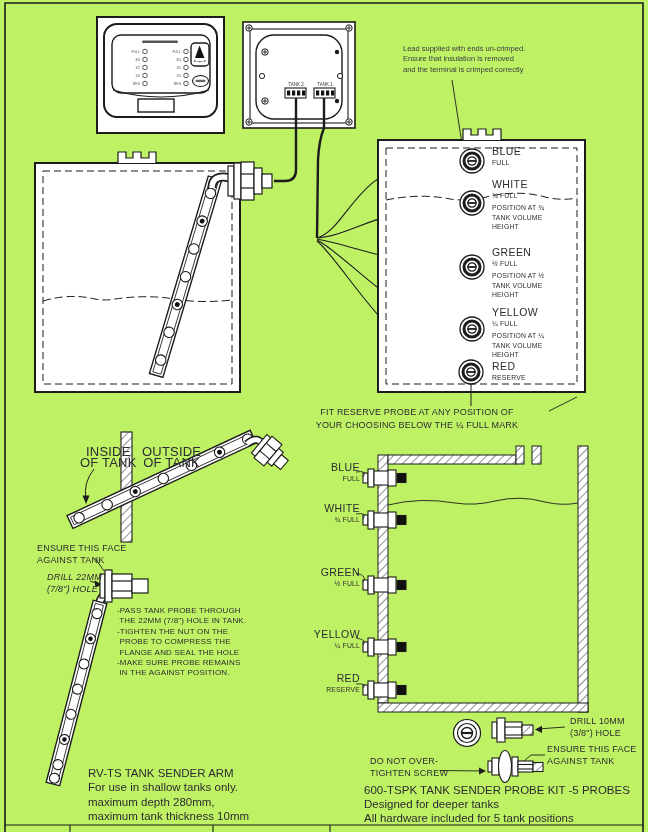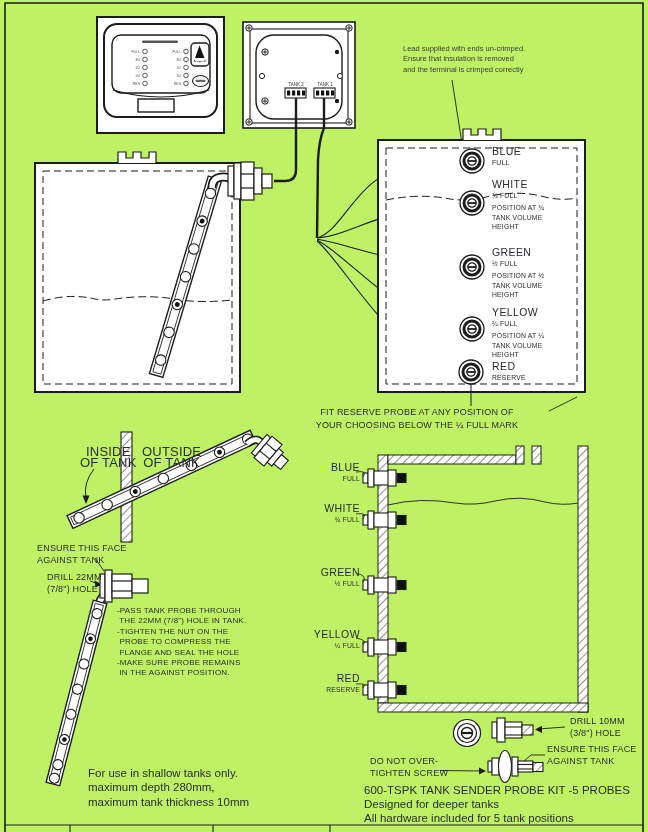--- a/index.html
+++ b/index.html
@@ -370,36 +370,37 @@
 </div>
 <div class="lbl io-label" style="left:134px;top:447px;text-align:center;padding-left:8px;">
   <div>OUTSIDE</div>
   <div>OF TANK</div>
 </div>
 
 <div class="lbl note9" style="left:37px;top:543px;">
   <div>ENSURE THIS FACE</div>
   <div>AGAINST TANK</div>
 </div>
-<div class="lbl note9" style="left:47px;top:572px;">
+<div class="lbl note9" style="left:47px;top:572px;font-style:italic;">
   <div>DRILL 22MM</div>
   <div>(7/8") HOLE</div>
 </div>
 
 <div class="lbl instructions">
   <div>-PASS TANK PROBE THROUGH</div>
   <div> THE 22MM (7/8") HOLE IN TANK.</div>
   <div>-TIGHTEN THE NUT ON THE</div>
   <div> PROBE TO COMPRESS THE</div>
   <div> FLANGE AND SEAL THE HOLE</div>
   <div>-MAKE SURE PROBE REMAINS</div>
   <div> IN THE AGAINST POSITION.</div>
 </div>
 
 <div class="lbl cap">
+  <div>RV-TS TANK SENDER ARM</div>
   <div>For use in shallow tanks only.</div>
   <div>maximum depth 280mm,</div>
   <div>maximum tank thickness 10mm</div>
 </div>
 
 <div class="lbl deep-label" style="top:461px;">
   <div class="pname">BLUE</div>
   <div class="plevel">FULL</div>
 </div>
 <div class="lbl deep-label" style="top:502px;">

